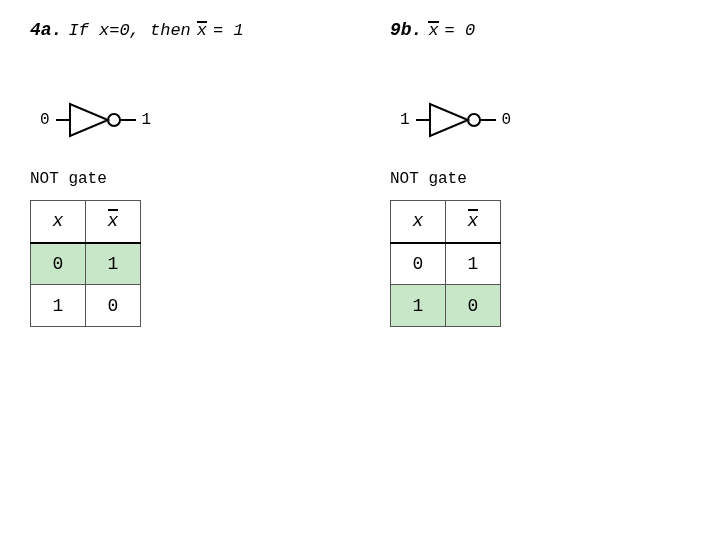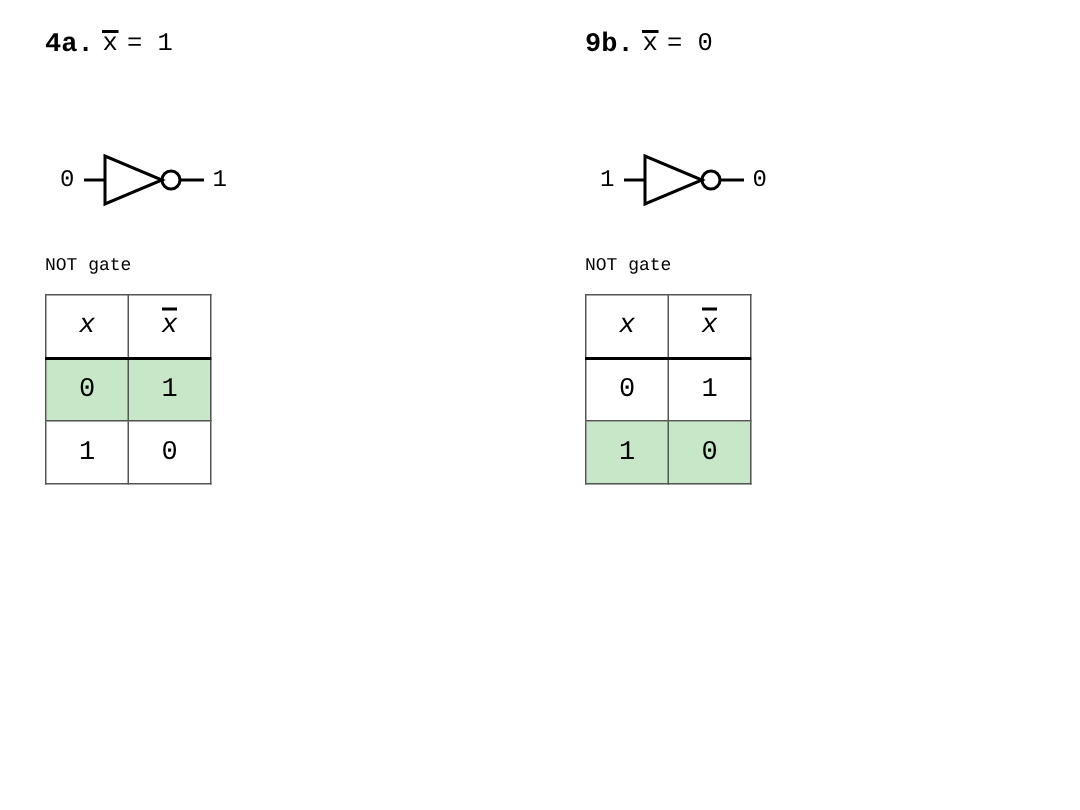--- a/index.html
+++ b/index.html
@@ -31,23 +31,24 @@
     }
 
     .problem-label {
       font-size: 18px;
       font-weight: bold;
       font-family: 'Courier New', Courier, monospace;
     }
 
     .header-row {
       display: flex;
-      align-items: flex-start;
+      align-items: center;
       gap: 6px;
       margin-bottom: 60px;
+      font-style: italic;
     }
 
     .header-text {
       font-size: 17px;
       font-family: 'Courier New', Courier, monospace;
     }
 
     .overline-var {
       display: inline-block;
       position: relative;
@@ -78,21 +79,21 @@
       margin-right: 6px;
     }
 
     .gate-label-out {
       font-size: 16px;
       font-family: 'Courier New', Courier, monospace;
       margin-left: 6px;
     }
 
     .not-gate-label {
-      font-size: 12px;
+      font-size: 16px;
       font-family: 'Courier New', Courier, monospace;
       margin-bottom: 12px;
     }
 
     
     .truth-table {
       border-collapse: collapse;
       font-size: 18px;
       font-family: 'Courier New', Courier, monospace;
     }
@@ -136,20 +137,21 @@
     }
   </style>
 </head>
 <body>
 
 <div class="main-container">
 
   <div class="panel">
     <div class="header-row">
       <span class="problem-label">4a.</span>
+      <span class="header-text">If x=0, then</span>
       <span class="overline-var">x</span>
       <span class="header-text">= 1</span>
     </div>
 
     <div class="gate-area">
       <span class="gate-label-in">0</span>
 
       <svg width="80" height="40">
 
         <line x1="0" y1="20" x2="14" y2="20" stroke="#000" stroke-width="2"></line>

